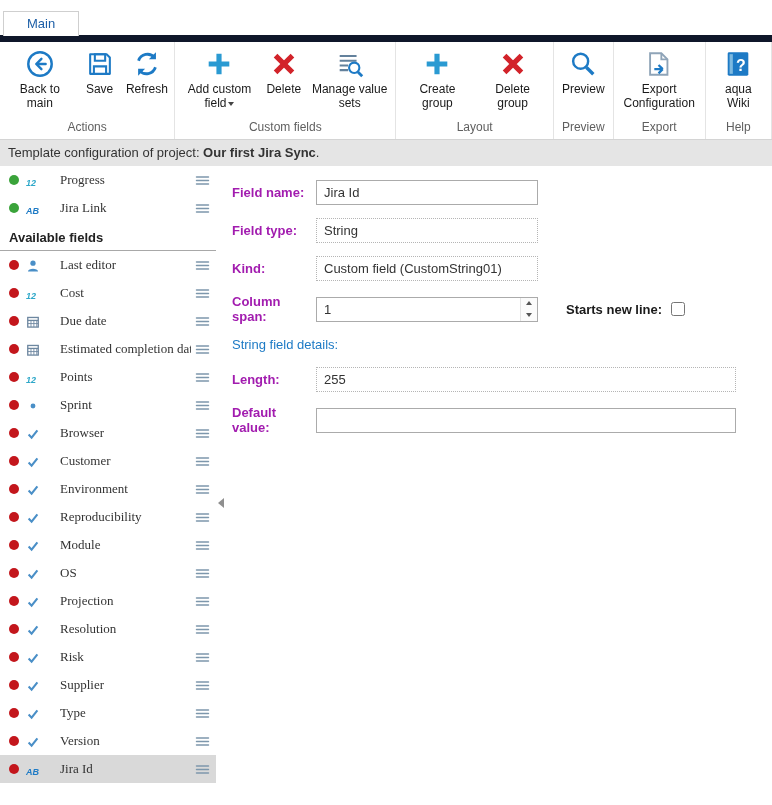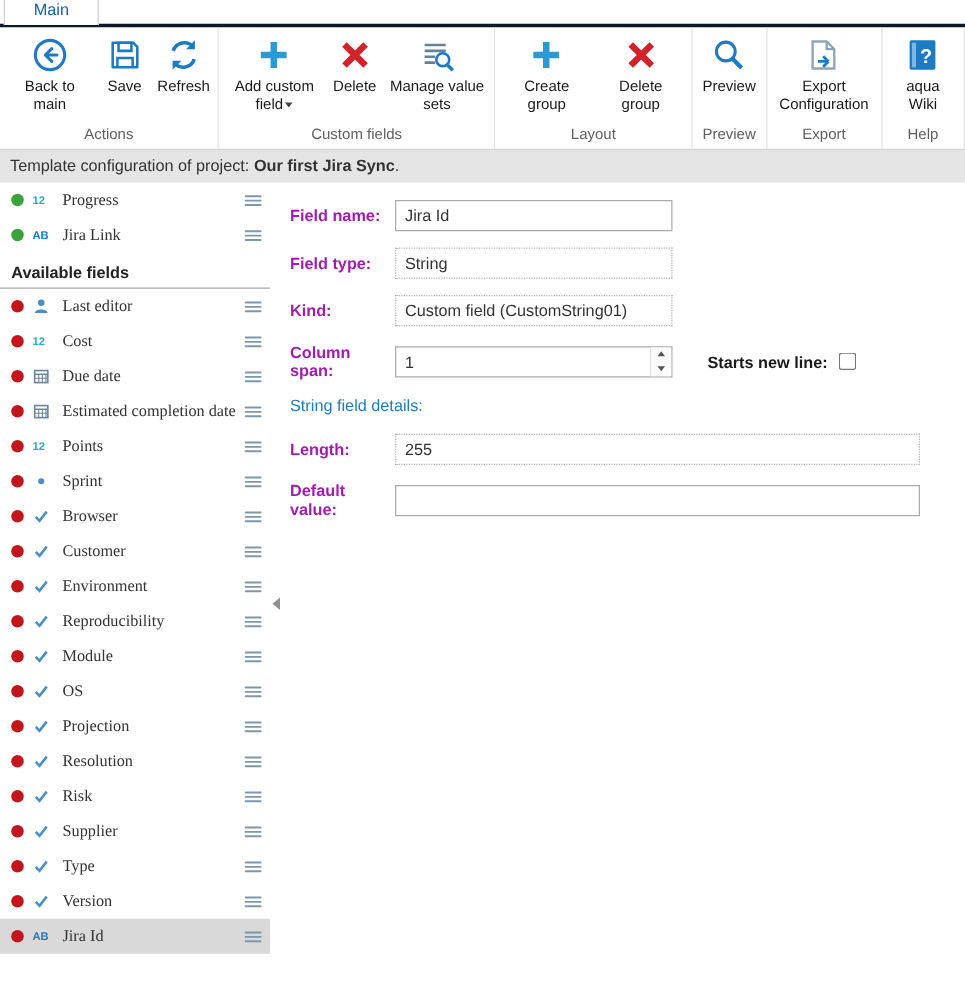--- a/index.html
+++ b/index.html
@@ -3,21 +3,21 @@
 <meta charset="utf-8">
 <style>
   * { box-sizing: border-box; margin: 0; padding: 0; }
   html,body { width: 772px; height: 805px; overflow: hidden; }
   body {
     font-family: "Liberation Sans", sans-serif;
     font-size: 13px; color: #222; background: #fff;
     --accent: #1d7ac5;
   }
   
-  .tabbar { height: 22px; display: flex; align-items: flex-end; border-bottom: 3px solid #0f172a; background: #fff; padding-left: 3px; }
+  .tabbar { height: 42px; display: flex; align-items: flex-end; border-bottom: 7px solid #0f172a; background: #fff; padding-left: 3px; }
   .tab { padding: 4px 23px 5px; border: 1px solid #cfcfcf; border-bottom: none; color: #1d5fa7; background: #fff; margin-bottom: -1px; cursor: default; }
   
   .ribbon { display: flex; align-items: stretch; background: #fff; border-bottom: 1px solid #d4d4d4; height: 98px; }
   .ribbon-group { display: flex; flex-direction: column; border-right: 1px solid #e4e4e4; }
   .ribbon-buttons { flex: 1; display: flex; align-items: flex-start; padding: 5px 3px 0; }
   .ribbon-button { display: flex; flex-direction: column; align-items: center; min-width: 46px; max-width: 90px; padding: 2px 5px; text-align: center; cursor: default; }
   .ribbon-button .icon { width: 30px; height: 30px; display: block; }
   .ribbon-button .icon svg { width: 100%; height: 100%; display: block; }
   .ribbon-label { font-size: 12px; line-height: 1.18; color: #1a1a1a; margin-top: 3px; }
   .dd-caret { display: inline-block; width: 0; height: 0; border-left: 3.5px solid transparent; border-right: 3.5px solid transparent; border-top: 4px solid #444; margin-left: 2px; vertical-align: middle; }
@@ -25,21 +25,21 @@
   
   .headerbar { height: 26px; line-height: 26px; background: #e5e5e5; padding: 0 8px; color: #333; }
   .headerbar .bold { font-weight: bold; }
   
   .content { display: flex; height: 654px; }
   .sidebar { width: 216px; flex-shrink: 0; overflow: hidden; }
   .sidebar-title { font-size: 18px; color: var(--accent); padding: 7px 8px 5px; }
   .field-row { height: 28px; display: flex; align-items: center; padding: 0 6px 0 9px; cursor: default; }
   .field-row.selected { background: #d9d9d9; }
   .status-dot { width: 10px; height: 10px; border-radius: 50%; flex-shrink: 0; margin-right: 7px; }
-  .type-icon { width: 18px; height: 15px; flex-shrink: 0; margin-right: 6px; display: flex; align-items: center; }
+  .type-icon { width: 18px; height: 15px; flex-shrink: 0; margin-right: 16px; display: flex; align-items: flex-end; font-style: italic; }
   .type-icon svg { width: 14px; height: 14px; }
   .tt { font-size: 9px; font-weight: bold; }
   .field-name { flex: 1; overflow: hidden; white-space: nowrap; color: #333; font-family: Liberation Serif, serif; }
   .drag-handle { margin-left: 4px; flex-shrink: 0; display: flex; align-items: center; cursor: grab; }
   .avail-header { font-weight: bold; color: #222; padding: 8px 8px 5px 9px; border-bottom: 1px solid #a8a8a8; }
   .splitter { width: 10px; position: relative; flex-shrink: 0; }
   .collapse-arrow { position: absolute; top: calc(50% + 5px); left: 2px; width: 0; height: 0; border-top: 5px solid transparent; border-bottom: 5px solid transparent; border-right: 6px solid #8f8f8f; cursor: pointer; }
   
   .form { flex: 1; padding: 14px 18px 0 6px; }
   .frow { display: flex; align-items: center; margin-bottom: 13px; }

